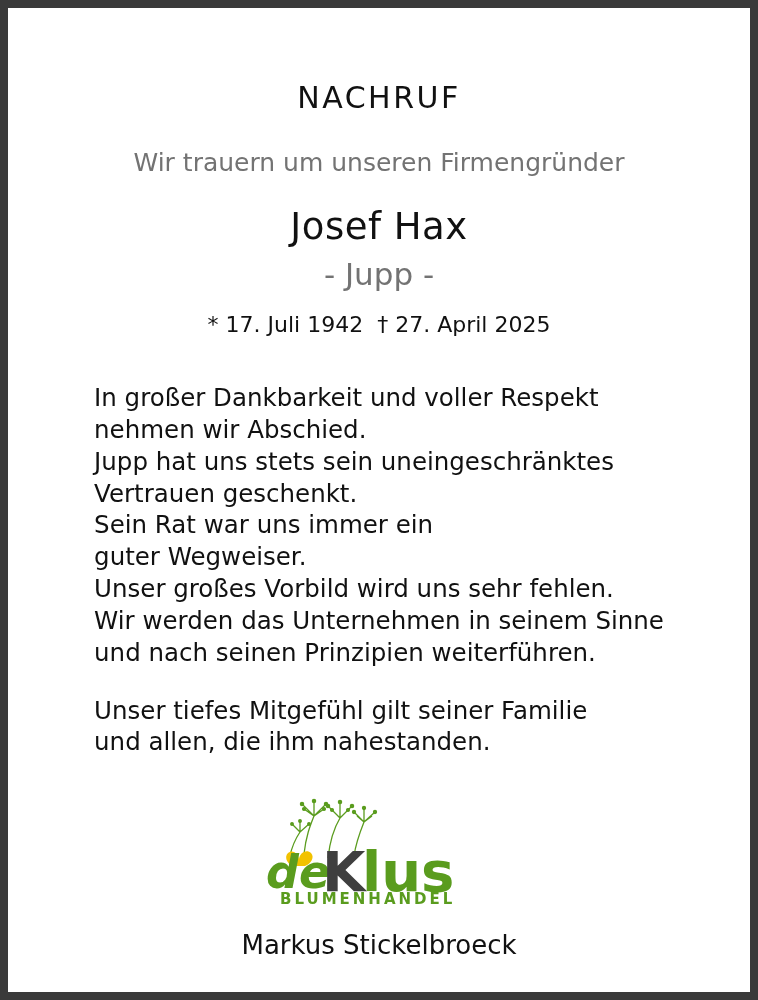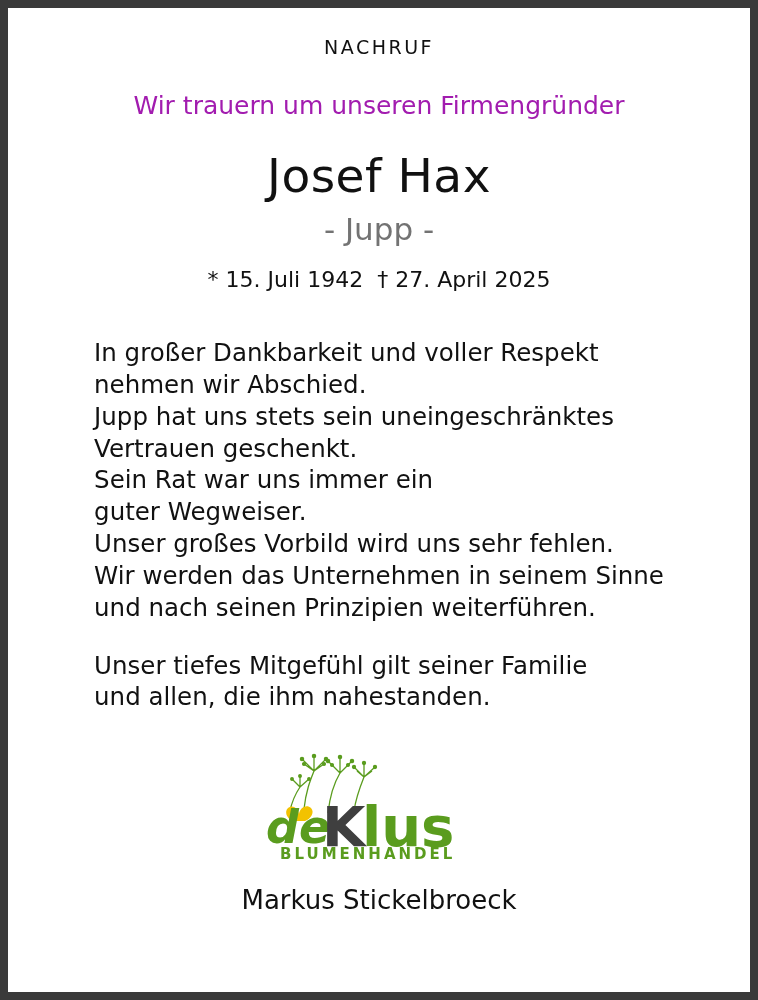--- a/index.html
+++ b/index.html
@@ -19,35 +19,35 @@
     top: 8px;
     width: 742px;
     height: 984px;
     background: #ffffff;
     box-sizing: border-box;
     display: flex;
     flex-direction: column;
     align-items: center;
   }
   .heading {
-    margin-top: 28px;
-    font-size: 19px;
+    margin-top: 72px;
+    font-size: 30px;
     letter-spacing: 2.5px;
     color: #111;
     font-weight: 400;
   }
   .intro {
     margin-top: 33px;
     font-size: 25px;
-    color: #a21caf;
+    color: #737373;
     font-weight: 400;
   }
   .name {
     margin-top: 28px;
-    font-size: 47px;
+    font-size: 37px;
     color: #111;
     font-weight: 500;
     letter-spacing: 0.5px;
   }
   .nickname {
     margin-top: 8px;
     font-size: 31px;
     color: #737373;
     font-weight: 400;
   }
@@ -100,21 +100,21 @@
 
   <div class="heading">NACHRUF</div>
 
   <div class="intro">Wir trauern um unseren Firmengründer</div>
 
   <div class="name">Josef Hax</div>
 
   <div class="nickname">- Jupp -</div>
 
   <div class="dates">
-    <span>* 15. Juli 1942</span><span class="sep"></span><span>† 27. April 2025</span>
+    <span>* 17. Juli 1942</span><span class="sep"></span><span>† 27. April 2025</span>
   </div>
 
   <div class="body-text">
     <div class="para">In großer Dankbarkeit und voller Respekt<br>nehmen wir Abschied.<br>Jupp hat uns stets sein uneingeschränktes<br>Vertrauen geschenkt.<br>Sein Rat war uns immer ein<br>guter Wegweiser.<br>Unser großes Vorbild wird uns sehr fehlen.<br>Wir werden das Unternehmen in seinem Sinne<br>und nach seinen Prinzipien weiterführen.</div>
     <div class="para">Unser tiefes Mitgefühl gilt seiner Familie<br>und allen, die ihm nahestanden.</div>
   </div>
 
   <div class="logo-wrap">
     <svg class="logo-svg" width="270" height="120" viewBox="0 0 270 120">
       <g stroke="#5a9c1e" stroke-width="1.3" fill="none">

